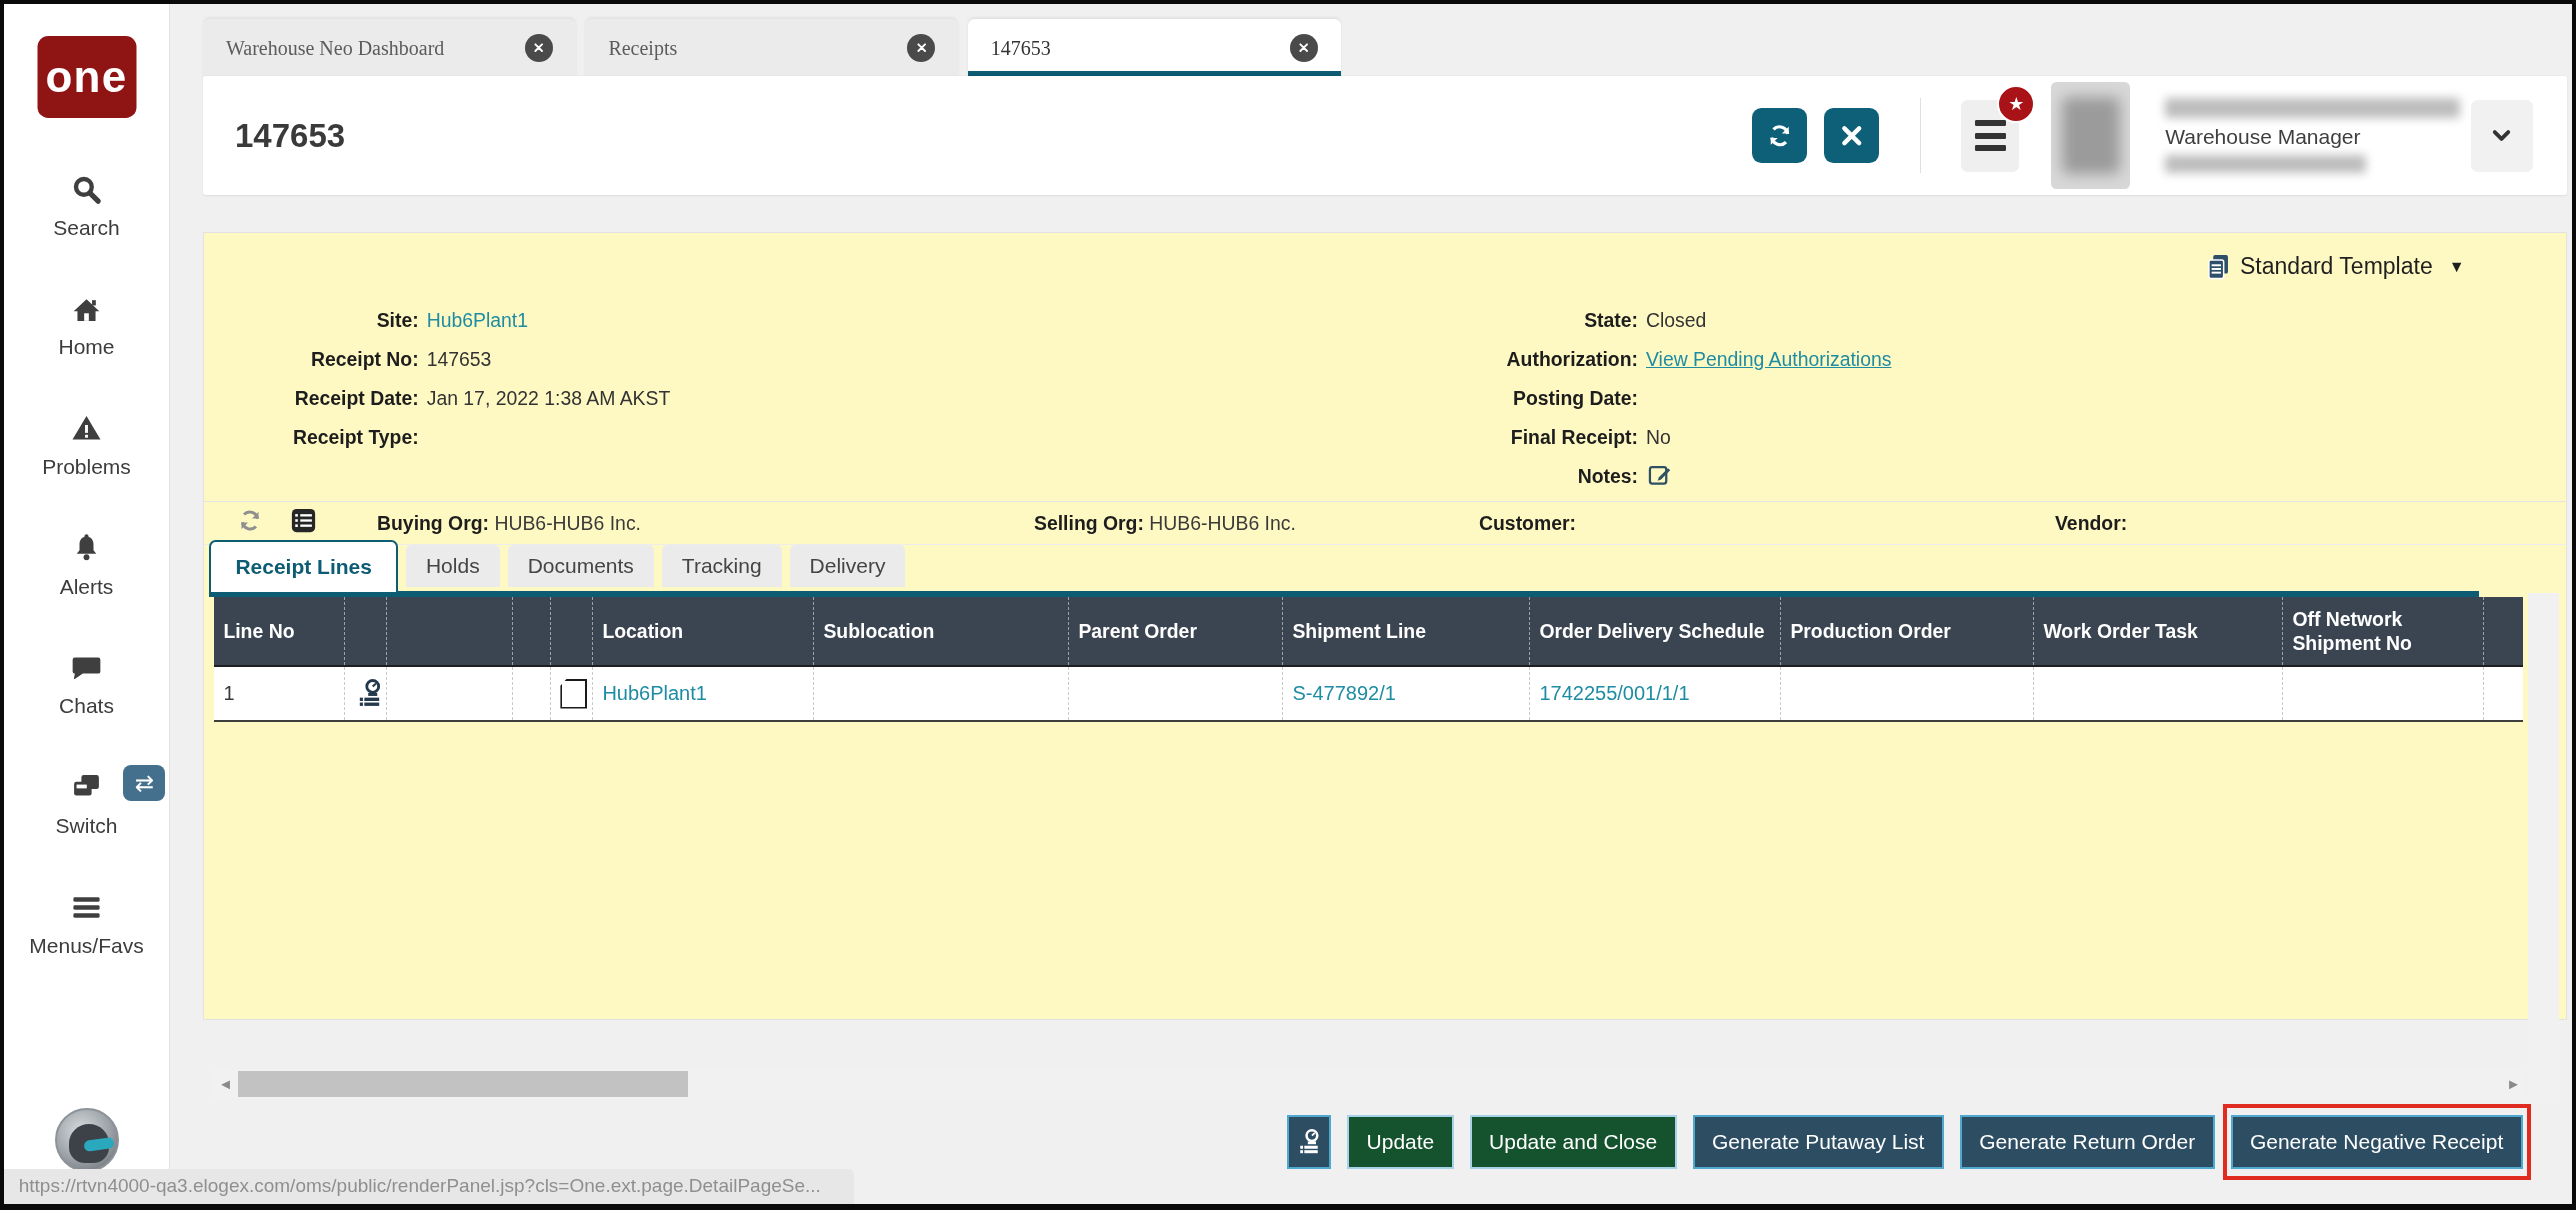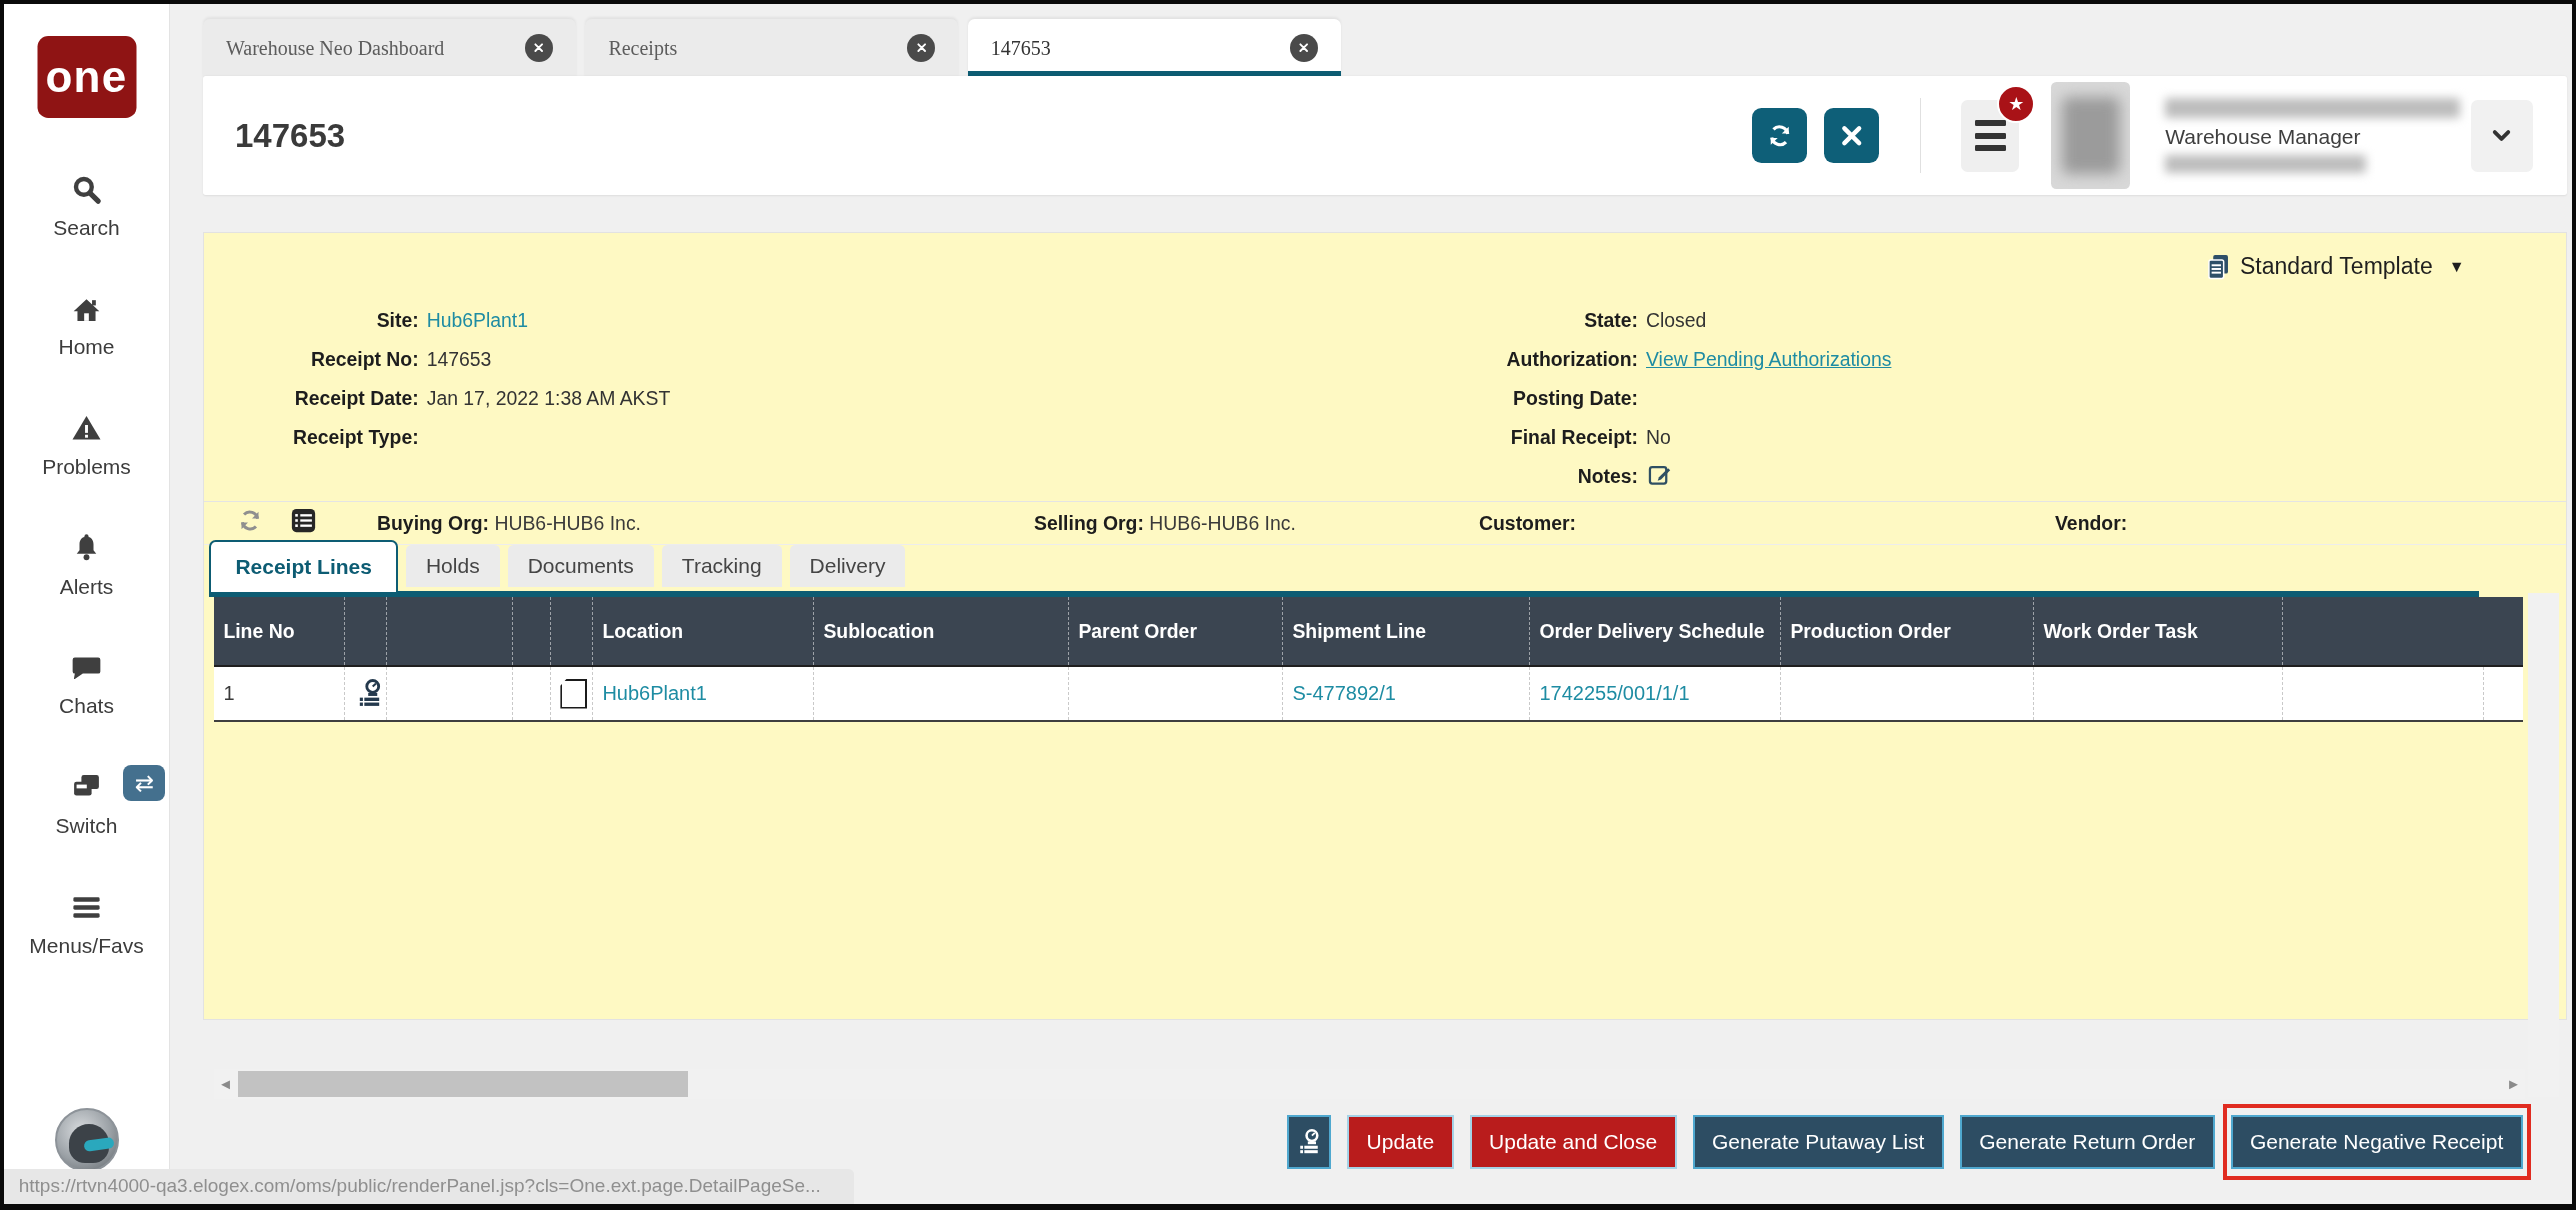--- a/index.html
+++ b/index.html
@@ -99,21 +99,21 @@
 
   .vscroll { position: absolute; top: 360px; right: 6.7px; width: 31px; height: 504px; background: #f1f1f1; }
   .hscroll { position: absolute; top: 836px; left: 10px; width: 2311px; height: 29.5px; background: #f1f1f1; display: flex; align-items: center; }
   .hthumb { position: absolute; left: 24px; width: 450px; top: 2px; bottom: 2px; background: #c2c2c2; cursor: grab; }
   .sarrow { width: 23px; text-align: center; color: #8a8a8a; font-size: 14.7px; cursor: pointer; }
   .sarrow.right { margin-left: auto; }
 
   
   .footer { position: absolute; left: 171px; right: 13.4px; top: 1112px; height: 60px; display: flex; justify-content: flex-end; align-items: center; gap: 16px; padding-right: 40px; z-index: 4; }
   .btn { height: 54px; border: 2px solid #4fa8cf; background: #2d4d63; color: #fff; font-size: 21px; font-family: "Liberation Sans", sans-serif; padding: 0 17.4px; cursor: pointer; }
-  .btn.disabled { background: #b91c1c; border-color: #a5d2e6; cursor: default; }
+  .btn.disabled { background: #14532d; border-color: #a5d2e6; cursor: default; }
   .iconbtn { width: 44px; display: flex; align-items: center; justify-content: center; padding: 0; }
   .iconbtn svg { width: 28px; height: 28px; }
   .hl-wrap { position: relative; display: flex; }
   .red-box { position: absolute; inset: -10.7px -8px; border: 4px solid #e02b20; pointer-events: none; }
 
   .statusbar { position: absolute; left: 4px; bottom: 7.4px; width: 850px; height: 35px; background: #e7e7e7; border-radius: 0 5.4px 0 0; display: flex; align-items: center; padding: 0 14.7px; z-index: 55; }
   .statusbar span { font-size: 19px; color: #8f8f8f; white-space: nowrap; overflow: hidden; }
 </style>
 </head>
 <body>
@@ -360,20 +360,21 @@
         <div class="hcell w2"></div>
         <div class="hcell w3"></div>
         <div class="hcell w4"></div>
         <div class="hcell w5">Location</div>
         <div class="hcell w6">Sublocation</div>
         <div class="hcell w7">Parent Order</div>
         <div class="hcell w8">Shipment Line</div>
         <div class="hcell w9">Order Delivery Schedule</div>
         <div class="hcell w10">Production Order</div>
         <div class="hcell w11">Work Order Task</div>
+        <div class="hcell w12">Off Network Shipment No</div>
         <div class="hcell w13"></div>
       </div>
       <div class="trow">
         <div class="bcell w0">1</div>
         <div class="bcell w1 gauge">
             <svg viewBox="0 0 24 24">
               <circle cx="14.5" cy="6.5" r="4.6" fill="none" stroke="currentColor" stroke-width="2.2"></circle>
               <line x1="14.5" y1="6.5" x2="17" y2="4.2" stroke="currentColor" stroke-width="1.6"></line>
               <rect x="11" y="11.5" width="7" height="2.4" fill="currentColor"></rect>
               <rect x="8" y="15.2" width="11.5" height="2.6" fill="currentColor"></rect>

